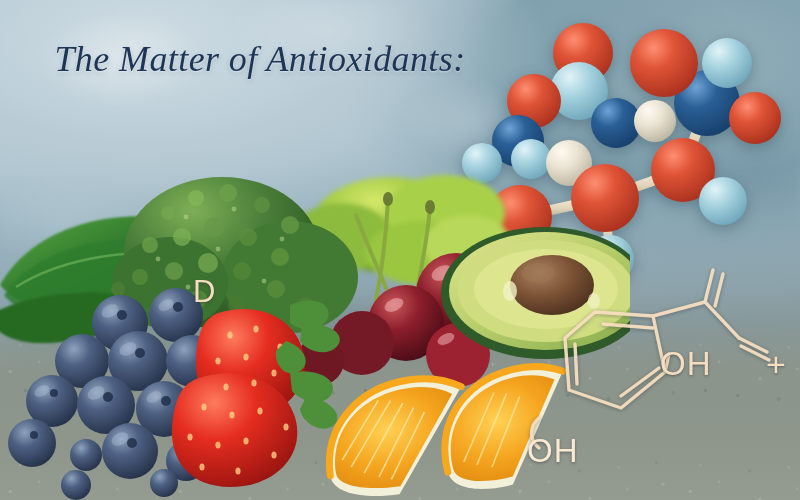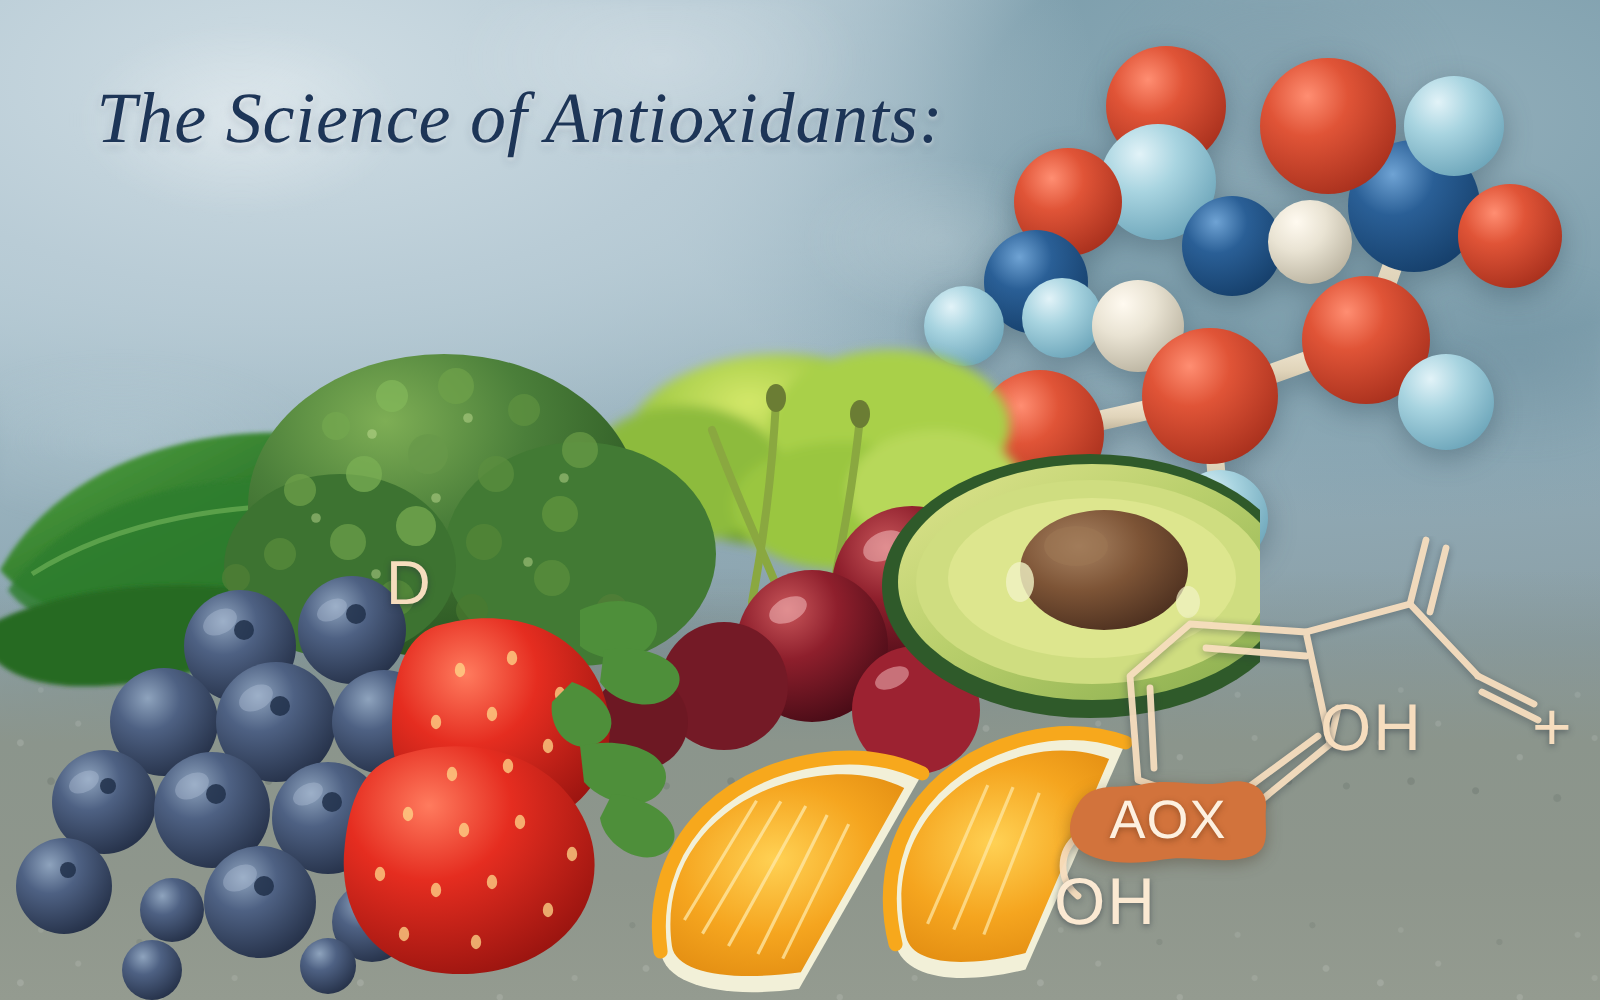--- a/index.html
+++ b/index.html
@@ -461,26 +461,18 @@
         <path d="M14,150 C4,158 4,172 14,180"></path>
       </g>
     </svg>
   </div>
 
   <span class="chem-label lbl-D">D</span>
   <span class="chem-label lbl-OH1">OH</span>
   <span class="chem-label lbl-plus">+</span>
   <span class="chem-label lbl-OH2">OH</span>
 
-  <div class="aox-badge">
-    <svg width="108" height="48" viewBox="0 0 108 48" xmlns="http://www.w3.org/2000/svg">
-      <path d="M9,16 C16,4 30,9 42,6 C56,3 70,8 84,5 C96,3 104,9 103,18
-               C102,28 106,38 96,42 C82,47 66,41 50,44 C34,47 18,45 10,39
-               C3,33 4,24 9,16 Z" fill="#d2733c"></path>
-    </svg>
-    <div class="aox-text">AOX</div>
+
+  <div class="title-wrap">
+    <div class="title-l1">The Matter of Antioxidants:</div>
   </div>
 
-  <div class="title-wrap">
-    <div class="title-l1">The Science of Antioxidants:</div>
-  </div>
-
 </div>
 
 </body></html>

